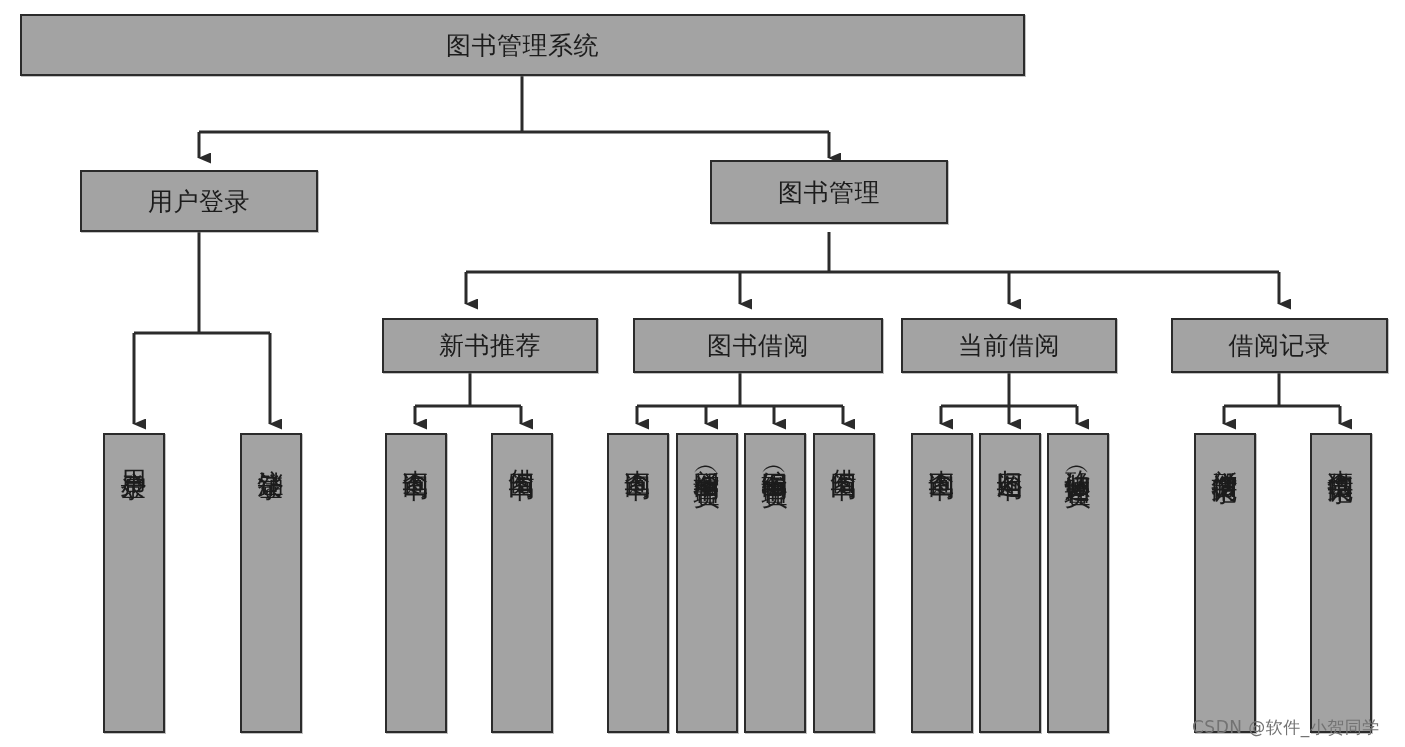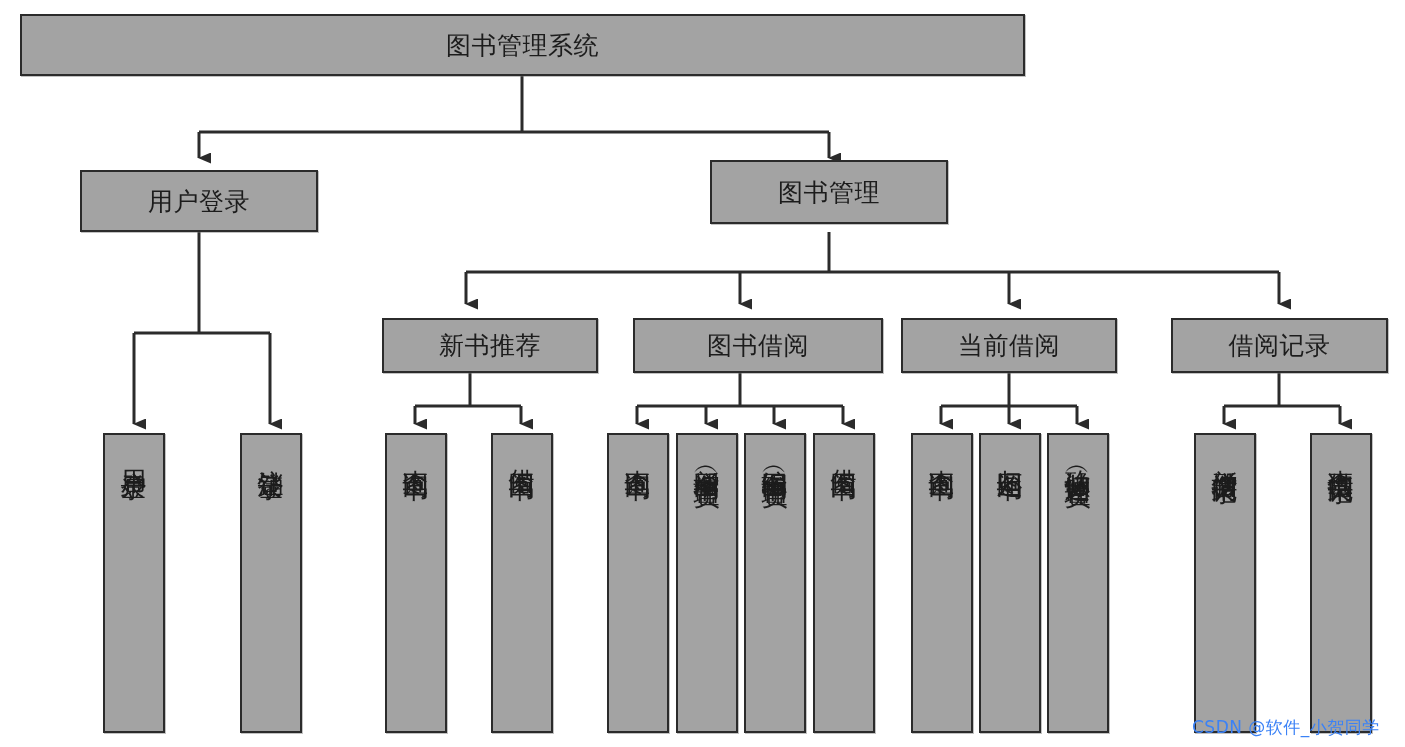--- a/index.html
+++ b/index.html
@@ -54,21 +54,21 @@
     text-orientation:upright;
     font-size:26px;
     line-height:1.0;
     letter-spacing:2px;
     white-space:normal;
     max-height:690px;
   }
   .watermark{
     position:absolute;
     font-size:17px;
-    color:#3b82f6;
+    color:#737373;
     letter-spacing:.5px;
     white-space:nowrap;
     user-select:none;
   }
 </style>
 </head>
 <body>
 
 <div id="canvas">
 

